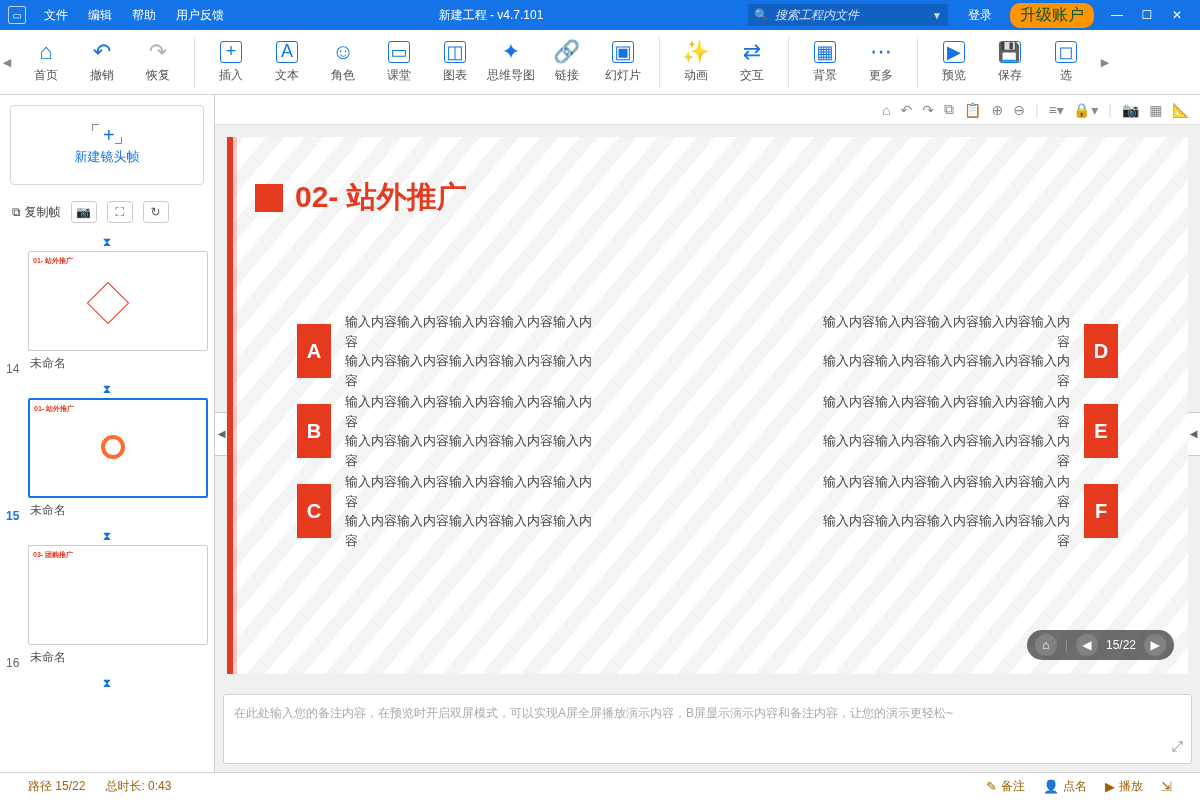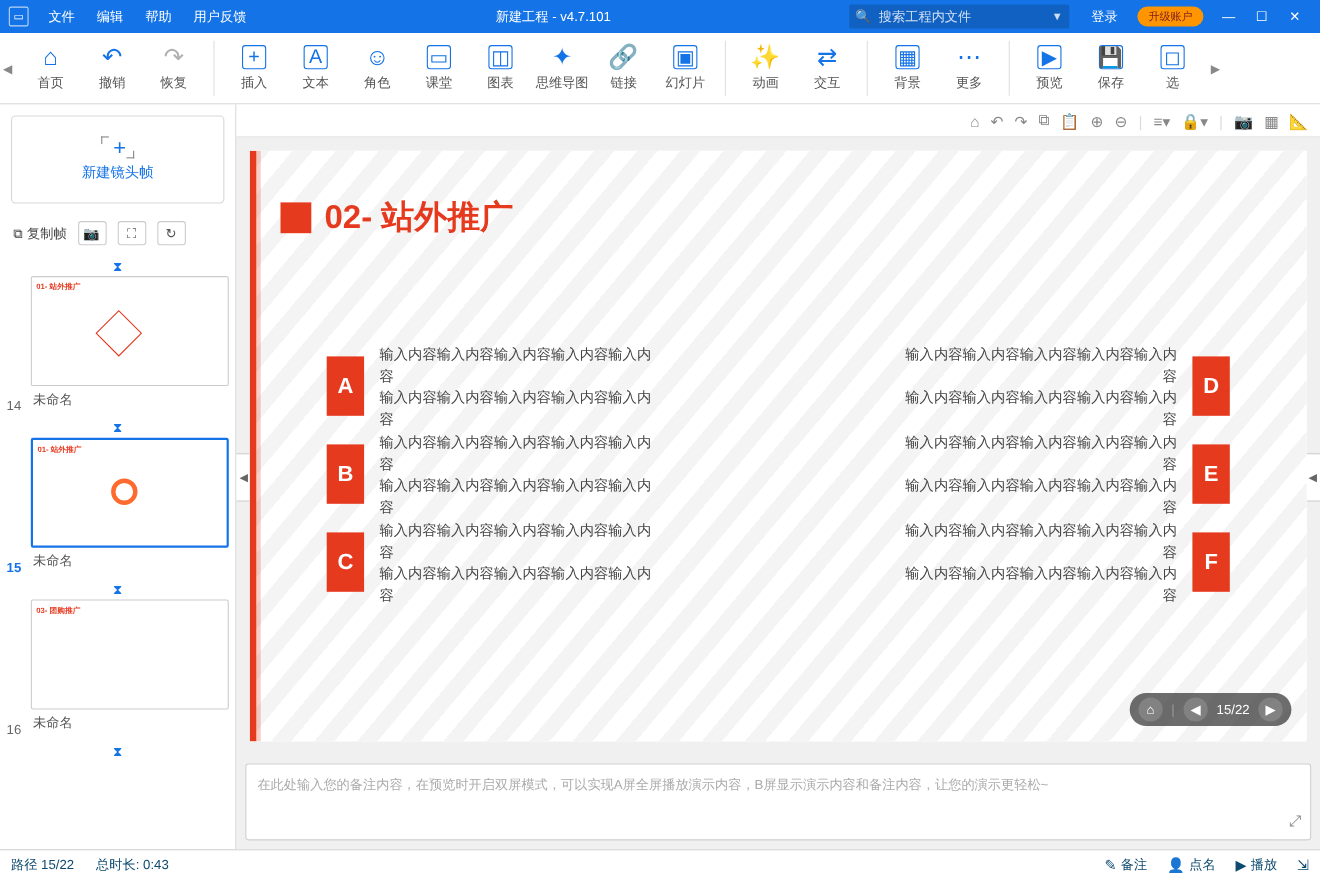--- a/index.html
+++ b/index.html
@@ -6,21 +6,21 @@
 body { width: 1200px; height: 800px; overflow: hidden; background: #fff; display: flex; flex-direction: column; }
 
 
 .menubar { height: 30px; background: #1473e6; display: flex; align-items: center; color: #fff; font-size: 12px; padding: 0 8px; }
 .menubar .logo { width: 18px; height: 18px; border: 1px solid rgba(255,255,255,.7); border-radius: 2px; display:flex; align-items:center; justify-content:center; margin-right:8px; font-size:10px;}
 .menubar .menu-item { padding: 0 10px; cursor: pointer; }
 .menubar .title { flex: 1; text-align: center; }
 .menubar .search { display:flex; align-items:center; width: 200px; height: 22px; background: rgba(0,0,0,.15); border-radius: 2px; padding: 0 6px; color: rgba(255,255,255,.8); font-size:12px; margin-right:10px;}
 .menubar .search .dd { margin-left:auto; font-size:10px;}
 .menubar .login { padding: 0 10px; cursor:pointer;}
-.menubar .upgrade { background: #ff9500; color:#7f1d1d; border-radius: 10px; padding: 2px 10px; font-size:10px; margin: 0 8px; cursor:pointer;}
+.menubar .upgrade { background: #ff9500; color:#14532d; border-radius: 10px; padding: 2px 10px; font-size:16px; margin: 0 8px; cursor:pointer;}
 .menubar .win-btn { width: 30px; text-align:center; cursor:pointer; font-size:12px;}
 
 
 .toolbar { height: 65px; background: #fff; border-bottom: 1px solid #d0d0d0; display:flex; align-items:center; }
 .toolbar .chev { width:14px; color:#888; font-size:11px; text-align:center; cursor:pointer;}
 .toolbar .tgroup { display:flex; padding: 0 4px; }
 .toolbar .sep { width:1px; height:50px; background:#e0e0e0; margin: 0 4px;}
 .tbtn { display:flex; flex-direction:column; align-items:center; justify-content:center; width:56px; height:60px; cursor:pointer; color:#1473e6; font-size:12px; }
 .tbtn .ico { width:22px; height:22px; margin-bottom:4px; display:flex; align-items:center; justify-content:center; font-size:18px; border:1.5px solid #1473e6; border-radius:3px; }
 .tbtn .ico.noborder { border:none; font-size:22px;}
@@ -78,42 +78,42 @@
 .collapse { position:absolute; left:0; top:50%; transform:translateY(-50%); width:14px; height:44px; background:#fff; border:1px solid #ccc; border-left:none; display:flex; align-items:center; justify-content:center; font-size:10px; color:#666; cursor:pointer;}
 .collapse.right { left:auto; right:0; border:1px solid #ccc; border-right:none;}
 
 .navpill { position:absolute; right:14px; bottom:14px; height:30px; background:rgba(60,60,60,.75); border-radius:15px; display:flex; align-items:center; color:#fff; font-size:12px; padding:0 8px; gap:8px;}
 .navpill .nb { width:22px; height:22px; border-radius:50%; background:rgba(255,255,255,.15); display:flex; align-items:center; justify-content:center; cursor:pointer;}
 
 .notes { height:70px; margin:8px; border:1px solid #d0d0d0; border-radius:3px; background:#fff; display:flex; align-items:flex-start; padding:10px; position:relative;}
 .notes .ntext { flex:1; font-size:12px; color:#aaa;}
 .notes .expand { position:absolute; right:8px; bottom:8px; color:#888; cursor:pointer; font-size:14px;}
 
-.statusbar { height:28px; border-top:1px solid #d0d0d0; background:#fff; display:flex; align-items:center; font-size:12px; color:#0c4a6e; padding:0 10px;}
+.statusbar { height:28px; border-top:1px solid #d0d0d0; background:#fff; display:flex; align-items:center; font-size:12px; color:#a16207; padding:0 28px;}
 .statusbar .sp { flex:1;}
 .statusbar .sbtn { display:flex; align-items:center; gap:4px; margin-left:18px; cursor:pointer;}
 .statusbar .ic { font-size:13px;}
 
 
 .tc { position:absolute; inset:4px; font-size:6px; }
 .tc .ttl { color:#e63a1f; font-weight:bold; font-size:7px;}
 </style>
 </head>
 <body>
 
 <div class="menubar">
   <div class="logo">▭</div>
   <div class="menu-item">文件</div>
   <div class="menu-item">编辑</div>
   <div class="menu-item">帮助</div>
   <div class="menu-item">用户反馈</div>
   <div class="title">新建工程 - v4.7.101</div>
   <div class="search">
     <span>🔍</span>
-    <span style="margin-left:6px;">搜索工程内文件</span>
+    <span style="margin-left:6px;font-style:italic;">搜索工程内文件</span>
     <span class="dd">▼</span>
   </div>
   <div class="login">登录</div>
   <div class="upgrade">升级账户</div>
   <div class="win-btn">—</div>
   <div class="win-btn">☐</div>
   <div class="win-btn">✕</div>
 </div>
 
 <div class="toolbar">

